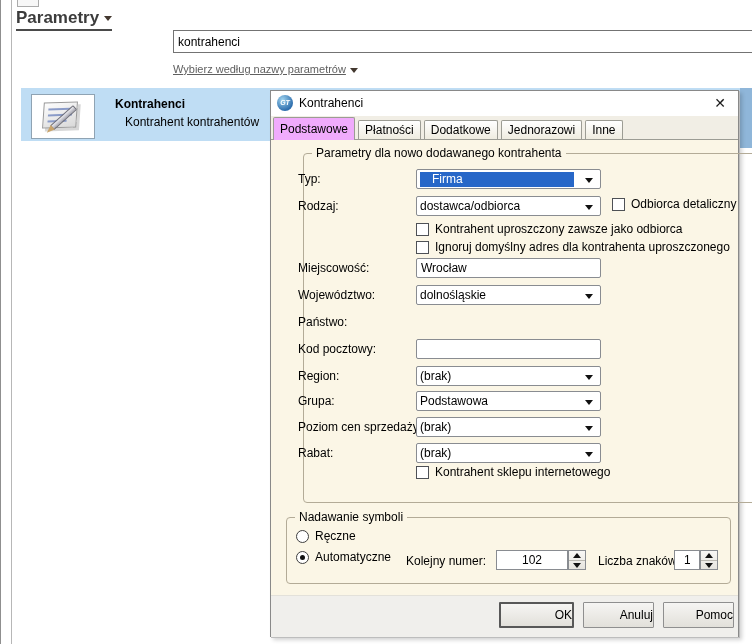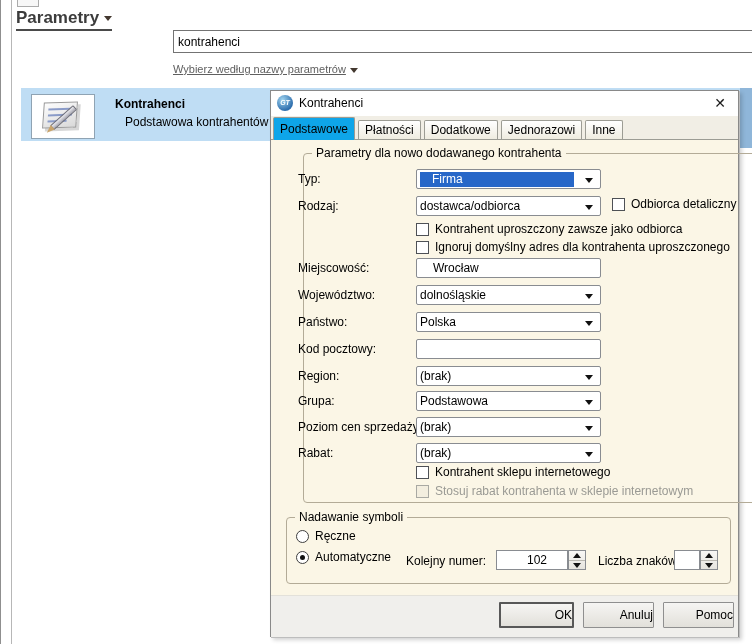--- a/index.html
+++ b/index.html
@@ -55,54 +55,54 @@
           color:#fff; font-size:7px; font-weight:bold; font-style:italic;
           text-align:center; line-height:16px; }
   .dlg-title { left:28px; top:5px; font-size:12px; }
   .close-btn { left:438px; top:3px; width:22px; height:19px; text-align:center; line-height:19px;
                font-size:14px; color:#1a1a1a; cursor:pointer; }
   .tabstrip { left:0; top:25px; width:467px; height:24px; background:#f1eee5;
               border-bottom:1px solid #9c9c94; display:flex; align-items:flex-end; padding-left:2px; }
   .tab { border:1px solid #9c9c94; border-bottom:none; border-radius:2px 2px 0 0;
          background:linear-gradient(#ffffff,#efece0); padding:0 6px; height:19px;
          line-height:19px; margin-right:3px; font-size:12px; cursor:pointer; }
-  .tab.active { background:#0ea5e9; height:23px; line-height:23px; margin-bottom:-1px; z-index:2; }
+  .tab.active { background:#f0abfc; height:23px; line-height:23px; margin-bottom:-1px; z-index:2; }
 
   .gbox { border:1px solid #b3ab97; border-radius:4px; }
   .gbox1 { left:32px; top:62px; width:527px; height:350px; }
   .gbox2 { left:15px; top:426px; width:445px; height:67px; }
   .legend { position:absolute; top:-8px; left:8px; background:#fbf6e6; padding:0 4px; font-size:12px; white-space:nowrap; }
 
   .flabel { font-size:12px; white-space:nowrap; }
 
   .combo, .tinput { width:185px; height:20px; background:#fff; border:1px solid #898c91;
                     border-radius:2px; cursor:pointer; }
   .combo .val { position:absolute; left:3px; top:2px; right:22px; height:15px; line-height:15px;
                 white-space:nowrap; overflow:hidden; }
   .combo.focused .val { background:#2767c8; color:#fff; padding-left:12px; right:26px; }
   .combo .arr { position:absolute; right:7px; top:8px; width:0; height:0;
                 border-left:4px solid transparent; border-right:4px solid transparent;
                 border-top:5px solid #111; }
   .tinput input { width:100%; height:100%; border:none; outline:none; background:transparent;
-                  font:12px "Liberation Sans", sans-serif; padding:0 16px; }
+                  font:12px "Liberation Sans", sans-serif; padding:0 4px; }
 
   .cb-row { display:flex; align-items:center; gap:6px; font-size:12px; cursor:pointer; white-space:nowrap; }
   .cbox { width:13px; height:13px; background:#fff; border:1px solid #4e5156; flex:none; }
   .cb-row.disabled { color:#9a9a94; cursor:default; }
   .cb-row.disabled .cbox { border-color:#a9a9a3; background:#f3eedf; }
 
   .radio-row { display:flex; align-items:center; gap:6px; font-size:12px; cursor:pointer; }
   .radio { width:13px; height:13px; border:1px solid #3f3f3f; border-radius:50%; background:#fff;
            position:relative; flex:none; }
   .radio.sel::after { content:""; position:absolute; left:3px; top:3px; width:5px; height:5px;
                       border-radius:50%; background:#111; }
 
   .spin-input { height:20px; background:#fff; border:1px solid #898c91; }
   .spin-input input { width:100%; height:100%; border:none; outline:none; background:transparent;
-                      font:12px "Liberation Sans", sans-serif; text-align:right; padding:0 20px; }
+                      font:12px "Liberation Sans", sans-serif; text-align:center; padding:0 9px; }
   .spin-btns { width:18px; height:20px; border:1px solid #898c91;
                background:linear-gradient(#f8f7f5,#e6e4de); }
   .spin-btns .half { position:relative; width:100%; height:9px; cursor:pointer; }
   .spin-btns .half + .half { border-top:1px solid #b9b7b0; }
   .tri-up, .tri-dn { position:absolute; left:4px; width:0; height:0;
                      border-left:4px solid transparent; border-right:4px solid transparent; }
   .tri-up { top:2px; border-bottom:5px solid #111; }
   .tri-dn { top:2px; border-top:5px solid #111; }
 
   .btnbar { left:0; top:504px; width:467px; height:42px; background:#f0efec;
@@ -136,21 +136,21 @@
 
   <div class="abs doc-iconbox">
     <div class="doc-page">
       <div class="ln ln1"></div>
         <div class="ln ln2"></div>
         <div class="ln ln3"></div>
     </div>
     <div class="pencil"></div>
   </div>
   <div class="abs item-title">Kontrahenci</div>
-  <div class="abs item-sub">Podstawowa kontrahentów</div>
+  <div class="abs item-sub">Kontrahent kontrahentów</div>
 
   <div class="abs dialog">
 
     <div class="abs titlebar">
       <div class="abs logo">GT</div>
       <div class="abs dlg-title">Kontrahenci</div>
       <div class="abs close-btn">✕</div>
     </div>
 
     <div class="abs tabstrip">
@@ -195,24 +195,20 @@
       <input type="text" value="Wrocław" style="">
     </div>
 
     <div class="abs flabel" style="left:27px; top:197px;">Województwo:</div>
     <div class="abs combo" style="left:145px; top:194px;">
       <span class="val">dolnośląskie</span>
       <span class="arr"></span>
     </div>
 
     <div class="abs flabel" style="left:27px; top:224px;">Państwo:</div>
-    <div class="abs combo" style="left:145px; top:221px;">
-      <span class="val">Polska</span>
-      <span class="arr"></span>
-    </div>
 
     <div class="abs flabel" style="left:27px; top:251px;">Kod pocztowy:</div>
     <div class="abs tinput" style="left:145px; top:248px;">
       <input type="text" value="" style="">
     </div>
 
     <div class="abs flabel" style="left:27px; top:278px;">Region:</div>
     <div class="abs combo" style="left:145px; top:275px;">
       <span class="val">(brak)</span>
       <span class="arr"></span>
@@ -232,24 +228,20 @@
 
     <div class="abs flabel" style="left:27px; top:355px;">Rabat:</div>
     <div class="abs combo" style="left:145px; top:352px;">
       <span class="val">(brak)</span>
       <span class="arr"></span>
     </div>
 
     <div class="abs cb-row" style="left:145px; top:374px;">
       <span class="cbox"></span>
       <span>Kontrahent sklepu internetowego</span>
-    </div>
-    <div class="abs cb-row disabled" style="left:145px; top:393px;">
-      <span class="cbox"></span>
-      <span>Stosuj rabat kontrahenta w sklepie internetowym</span>
     </div>
 
     <div class="abs gbox gbox2">
       <div class="legend">Nadawanie symboli</div>
     </div>
 
     <div class="abs radio-row" style="left:25px; top:438px;">
       <span class="radio"></span>
       <span>Ręczne</span>
     </div>

